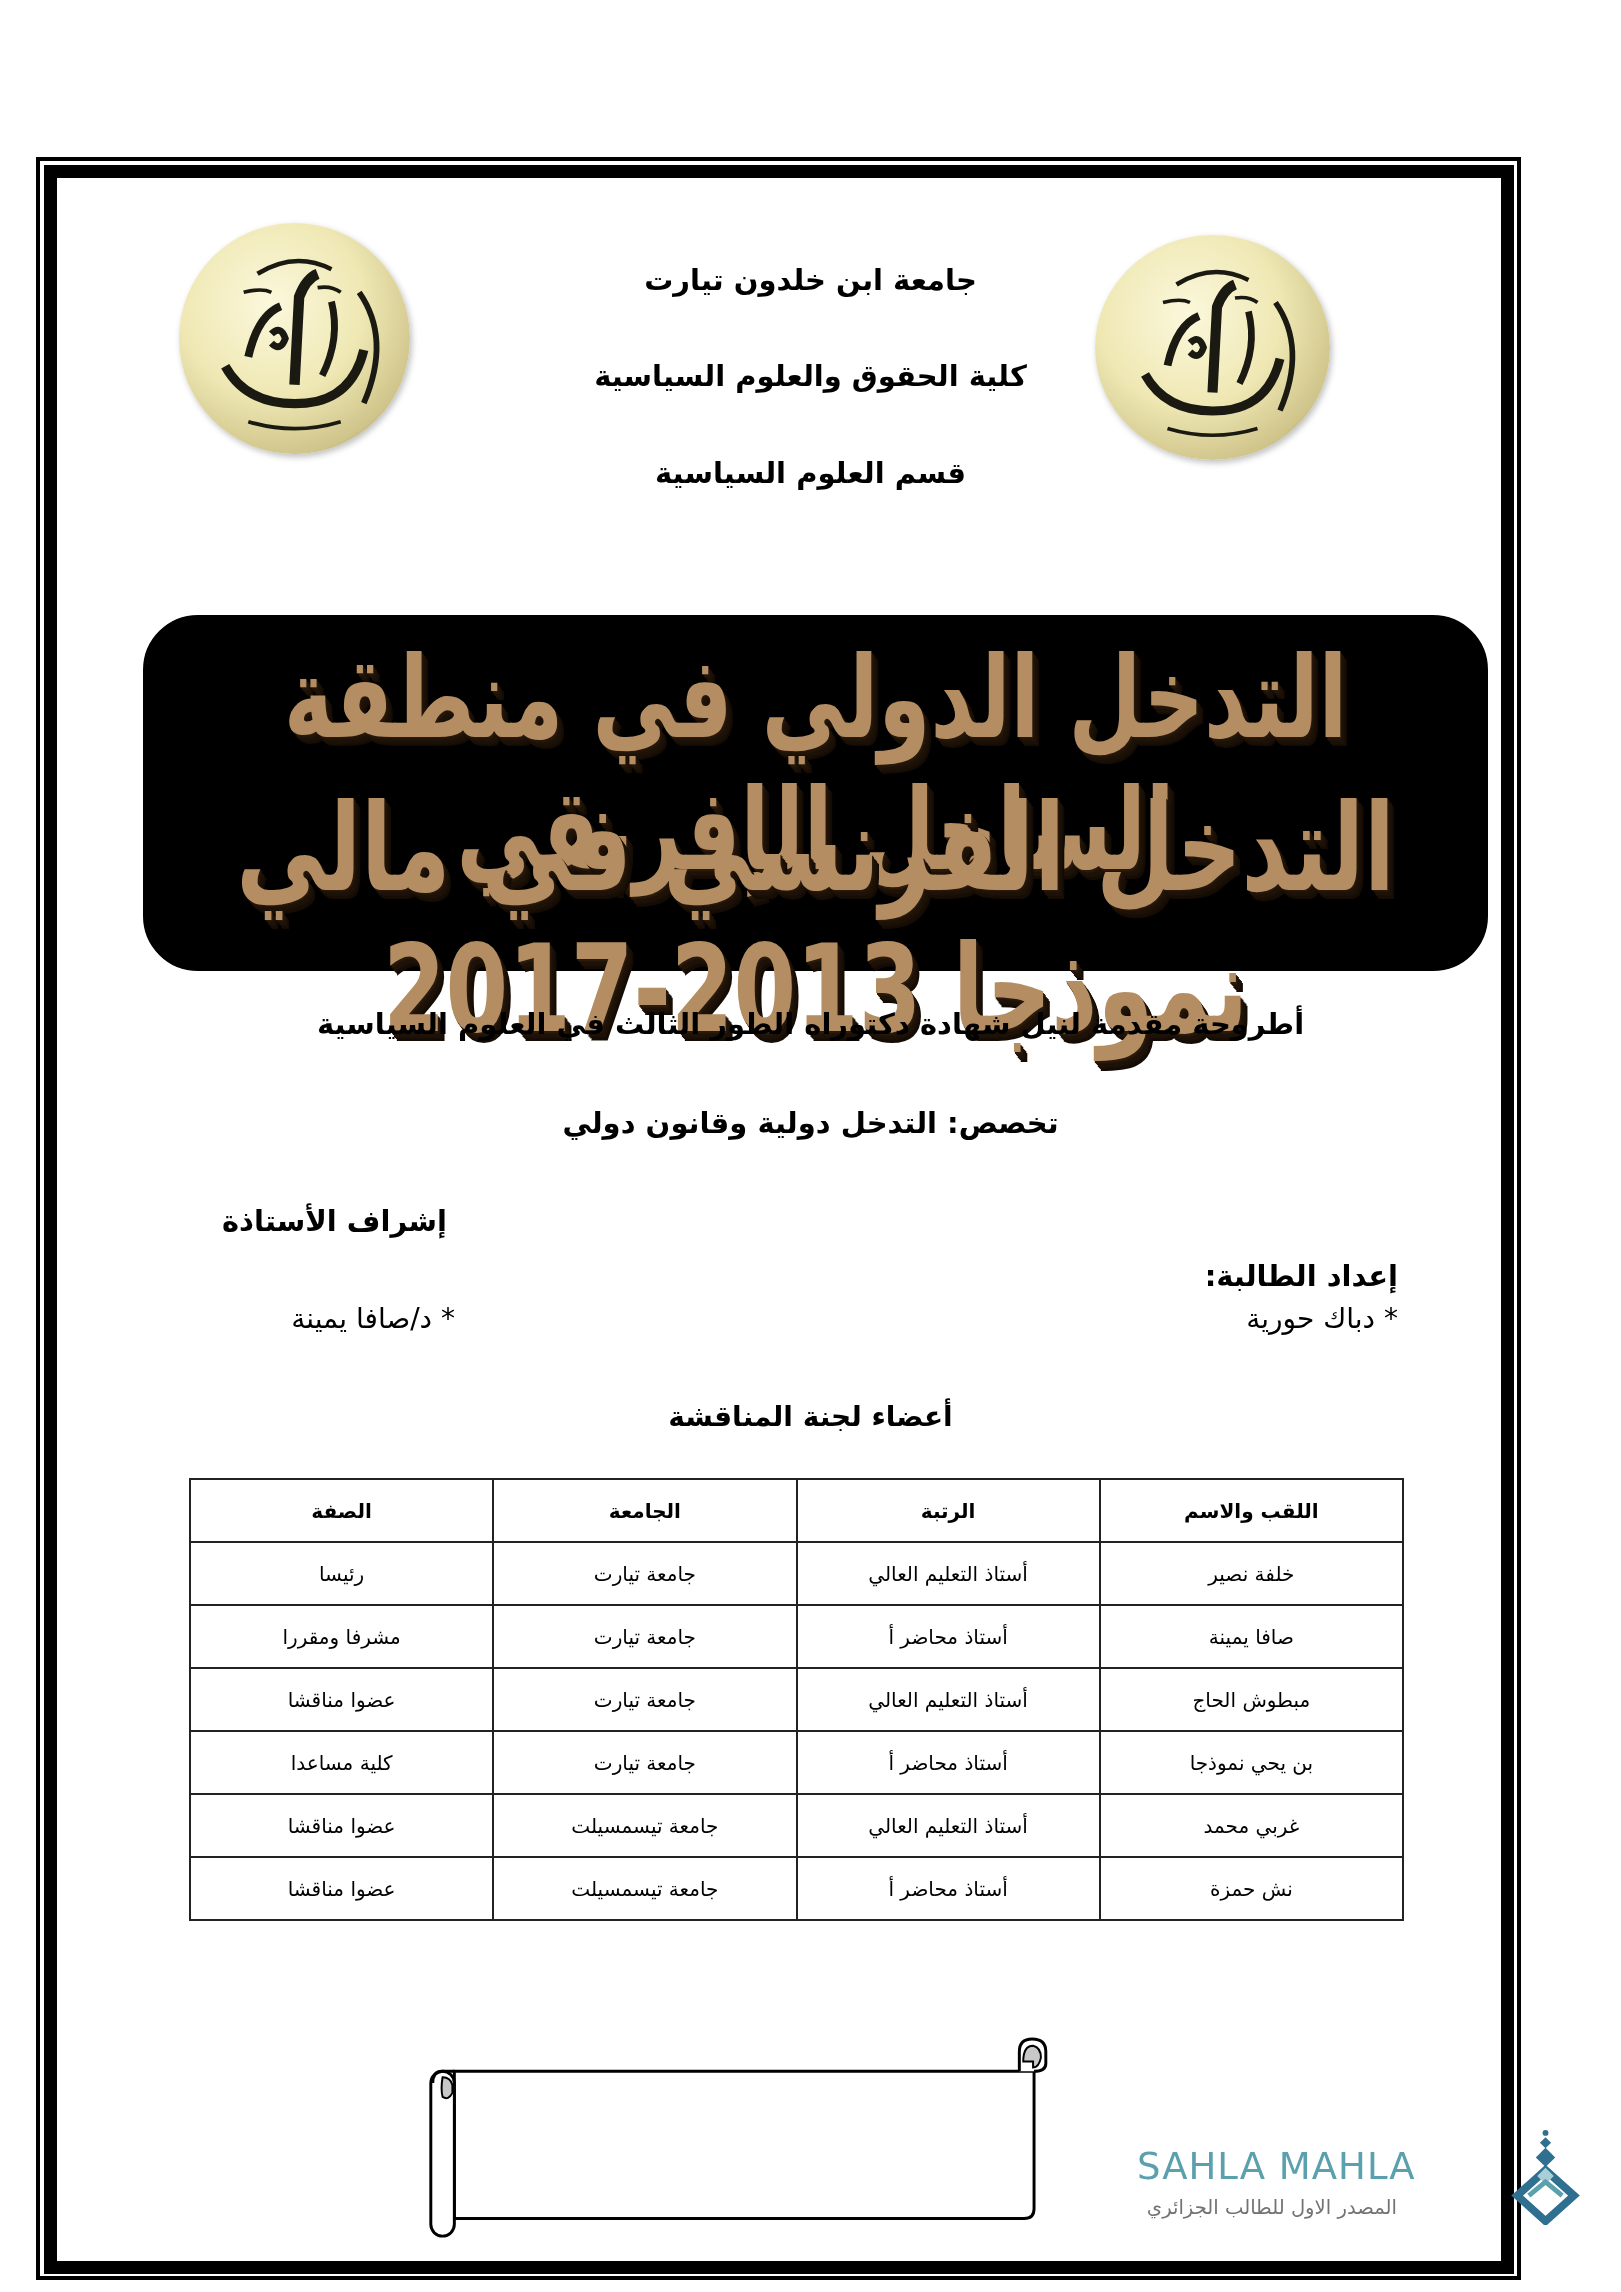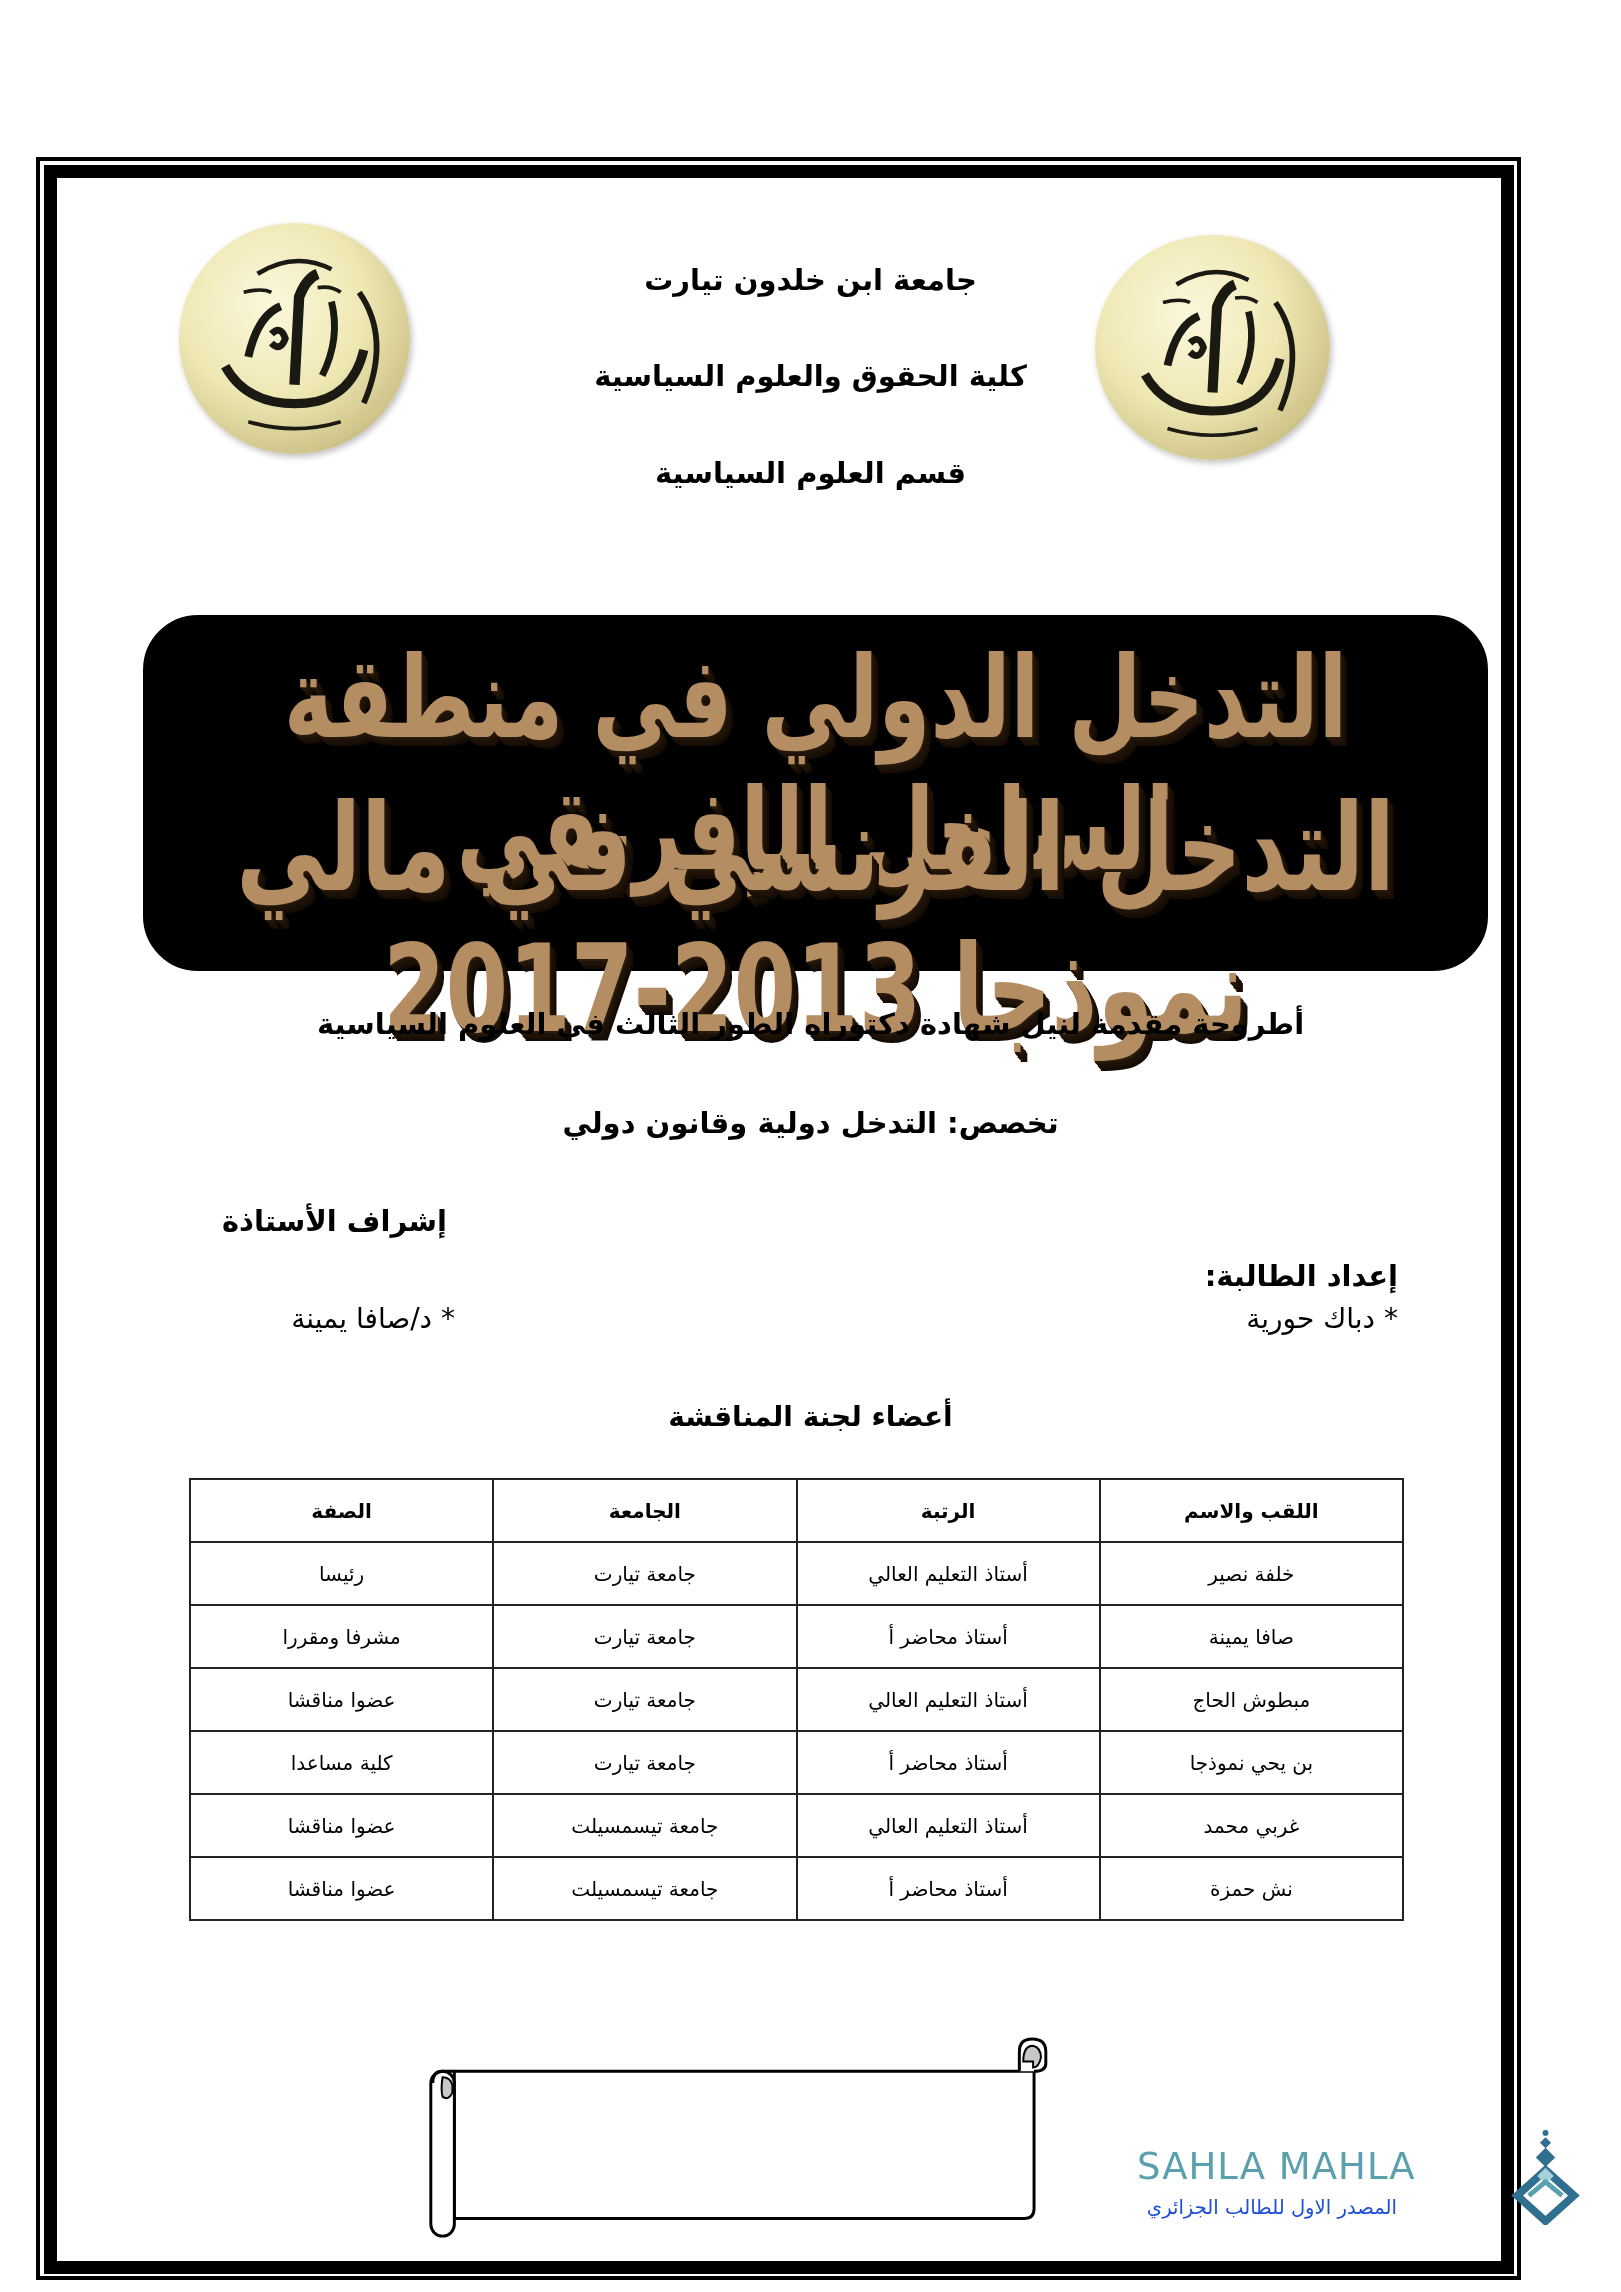--- a/index.html
+++ b/index.html
@@ -92,21 +92,21 @@
       font-weight: bold; font-size: 39px; direction: rtl; white-space: nowrap;
     }
 
     
     .watermark { position: absolute; left: 1137px; top: 2127px; width: 484px; height: 108px; }
     .wm-latin {
       position: absolute; left: 0; top: 17.6px; font-family: "DejaVu Sans", sans-serif;
       font-size: 37px; color: #5aa0ad; letter-spacing: 1px; font-weight: normal;
     }
     .wm-arabic {
-      position: absolute; left: 9.8px; top: 69px; font-size: 19.6px; color: #1d4ed8; direction: rtl;
+      position: absolute; left: 9.8px; top: 69px; font-size: 19.6px; color: #737373; direction: rtl;
     }
     .wm-emblem { position: absolute; left: 372px; top: 0; width: 74px; height: 98px; }
   </style>
 </head>
 <body>
 
 <div class="frame-outer"></div>
 <div class="frame-inner"></div>
 
 <div class="logo logo-left">

